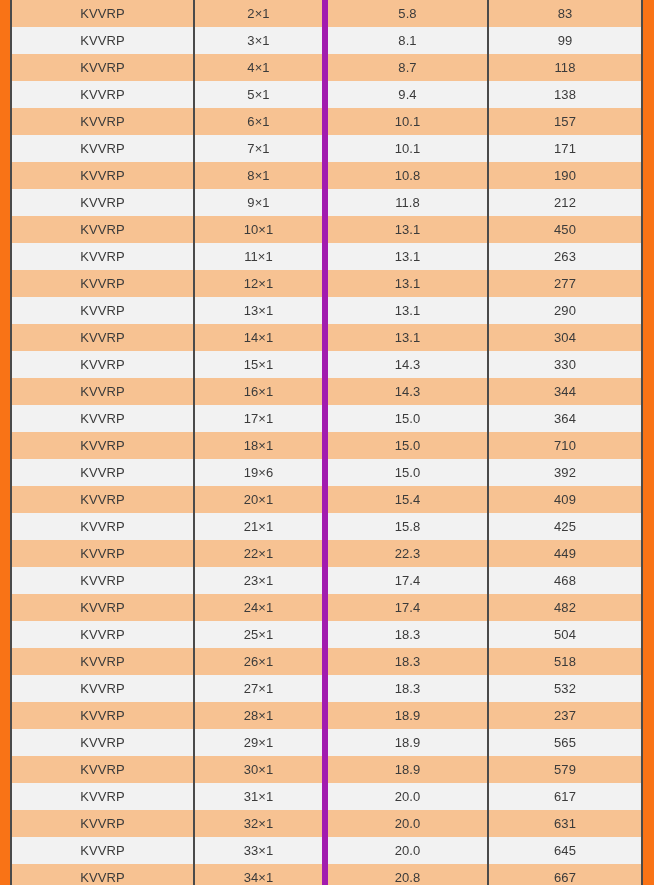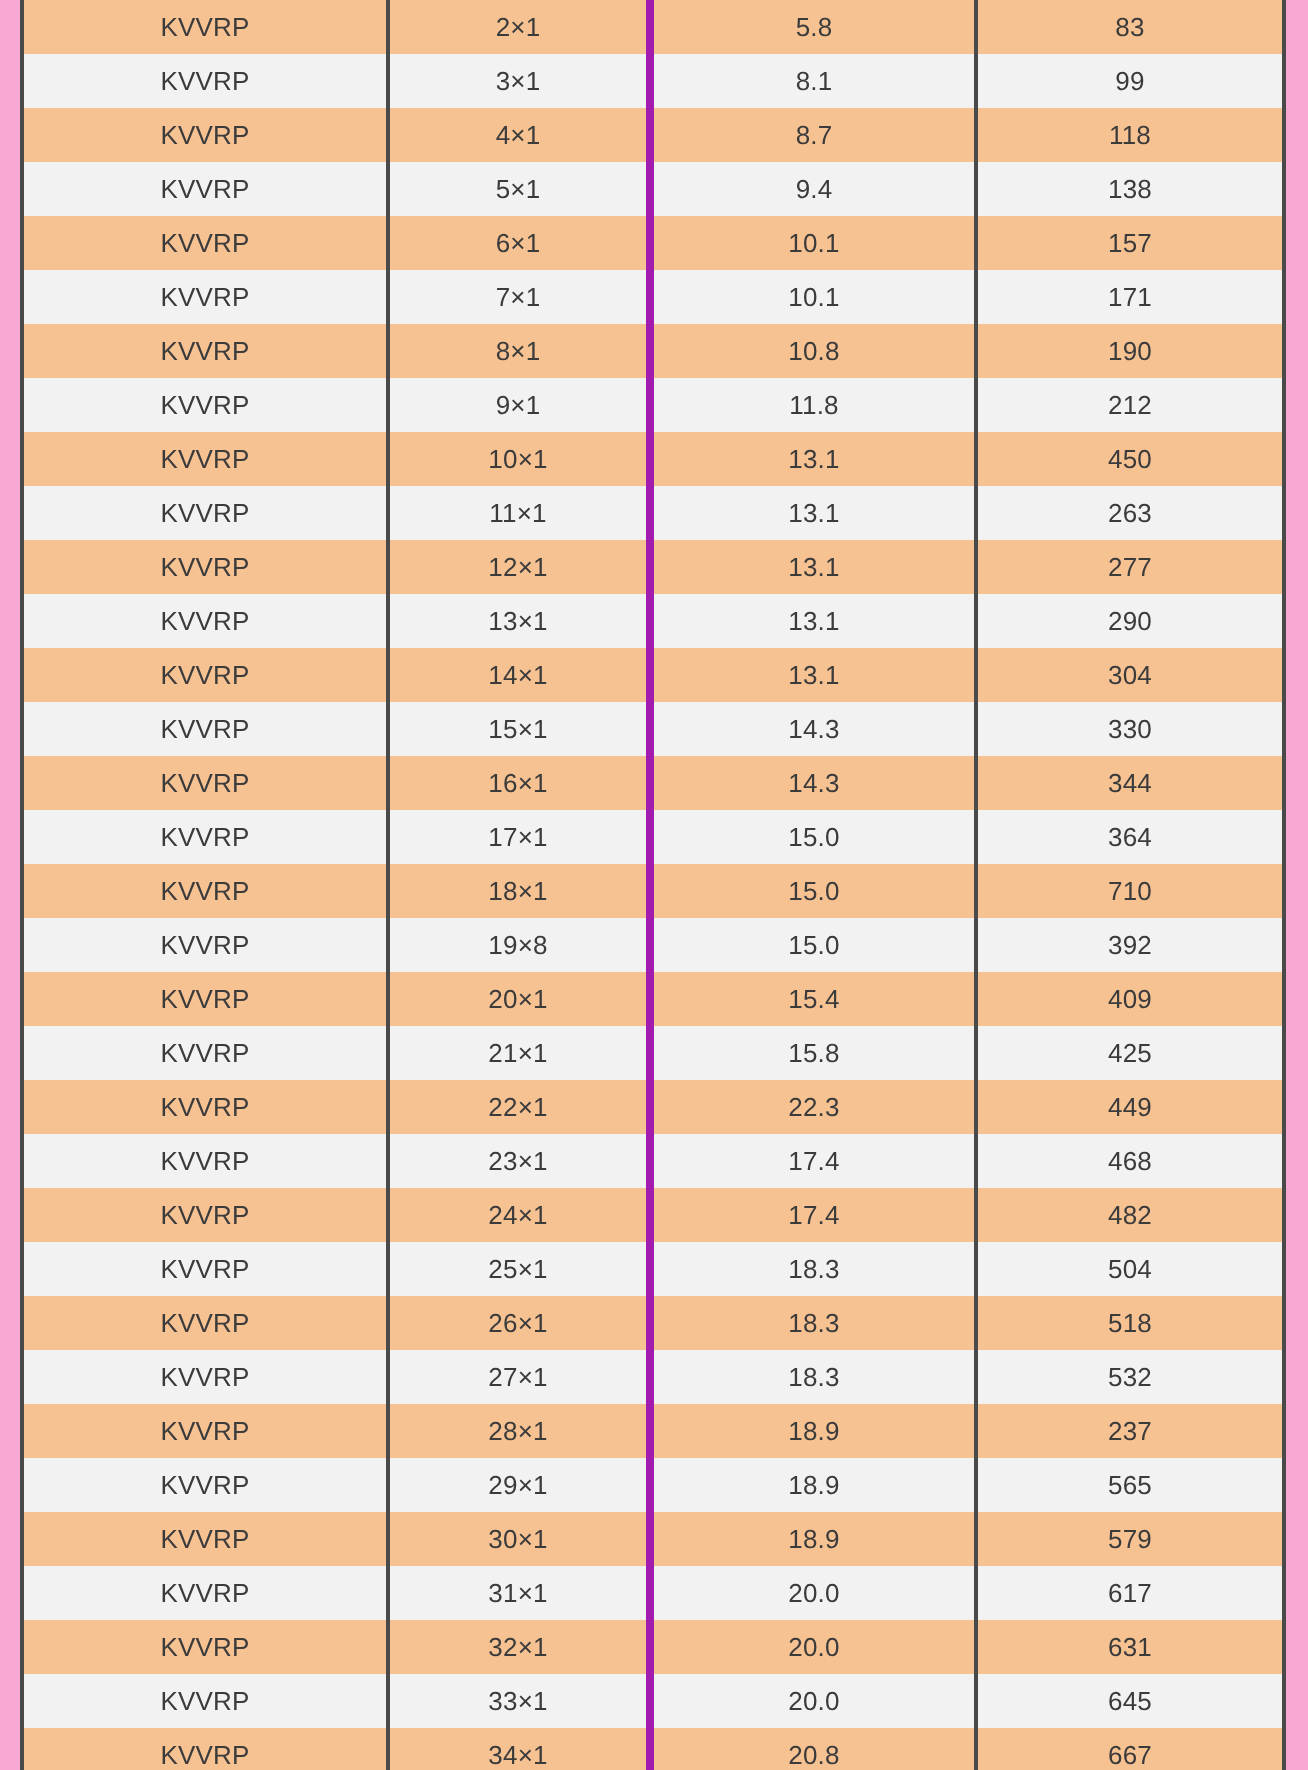--- a/index.html
+++ b/index.html
@@ -12,21 +12,21 @@
     width: 654px;
     height: 885px;
     font-family: "Liberation Sans", sans-serif;
     overflow: hidden;
   }
 
   #table-viewport {
     position: relative;
     width: 654px;
     height: 885px;
-    background: #f9a8d4;
+    background: #f97316;
     box-sizing: border-box;
   }
 
   table.spec-table {
     border-collapse: collapse;
     table-layout: fixed;
     width: 631px;
     margin-left: 10px;
     margin-top: 0;
     border-left: 2px solid #4a4a4a;
@@ -52,21 +52,21 @@
     letter-spacing: 0.1px;
     white-space: nowrap;
     overflow: hidden;
     line-height: 23.6px;
   }
 
   table.spec-table td.cell-type {
     border-right: 2px solid #4a4a4a;
   }
   table.spec-table td.cell-spec {
-    border-right: 4px solid #a21caf;
+    border-right: 6px solid #a21caf;
   }
   table.spec-table td.cell-diam {
     border-right: 2px solid #4a4a4a;
     
     vertical-align: bottom;
     line-height: 27px;
   }
   table.spec-table td.cell-weight {
     border-right: none;
   }
@@ -183,21 +183,21 @@
           <td class="cell-weight">364</td>
         </tr>
         <tr class="row-odd">
           <td class="cell-type">KVVRP</td>
           <td class="cell-spec">18×1</td>
           <td class="cell-diam">15.0</td>
           <td class="cell-weight">710</td>
         </tr>
         <tr class="row-even">
           <td class="cell-type">KVVRP</td>
-          <td class="cell-spec">19×8</td>
+          <td class="cell-spec">19×6</td>
           <td class="cell-diam">15.0</td>
           <td class="cell-weight">392</td>
         </tr>
         <tr class="row-odd">
           <td class="cell-type">KVVRP</td>
           <td class="cell-spec">20×1</td>
           <td class="cell-diam">15.4</td>
           <td class="cell-weight">409</td>
         </tr>
         <tr class="row-even">

